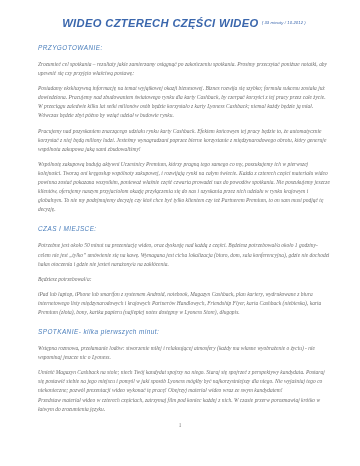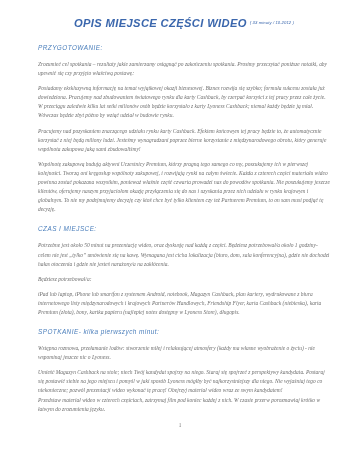--- a/index.html
+++ b/index.html
@@ -78,21 +78,21 @@
     padding-top: 8px;
     padding-right: 8px;
   }
 </style>
 </head>
 <body>
 
 <div class="page">
 
   <div class="doc-title-line">
-    <span class="doc-title">OPIS MIEJSCE CZĘŚCI WIDEO</span><span class="doc-subtitle">( 33 minuty / 10.2012 )</span>
+    <span class="doc-title">WIDEO CZTERECH CZĘŚCI WIDEO</span><span class="doc-subtitle">( 33 minuty / 10.2012 )</span>
   </div>
 
   <div class="gap-xl"></div>
 
   <div>
     <p class="section-heading">PRZYGOTOWANIE:</p>
     <div class="gap-md"></div>
     <p class="para">Zrozumieć cel spotkania – rezultaty jakie zamierzamy osiągnąć po zakończeniu spotkania. Prosimy przeczytać poniższe notatki, aby upewnić się czy przyjęto właściwą postawę:</p>
     <div class="gap-sm"></div>
     <p class="para">Posiadamy ekskluzywną informację na temat wyjątkowej okazji biznesowej. Biznes rozwija się szybko; formuła sukcesu została już dowiedziona. Pracujemy nad zbudowaniem światowego rynku dla karty Cashback, by czerpać korzyści z tej pracy przez całe życie. W przeciągu zaledwie kilku lat setki milionów osób będzie korzystało z karty Lyoness  Cashback; niemal każdy będzie ją miał. Wówczas będzie zbyt późno by wziąć udział w budowie rynku.</p>

